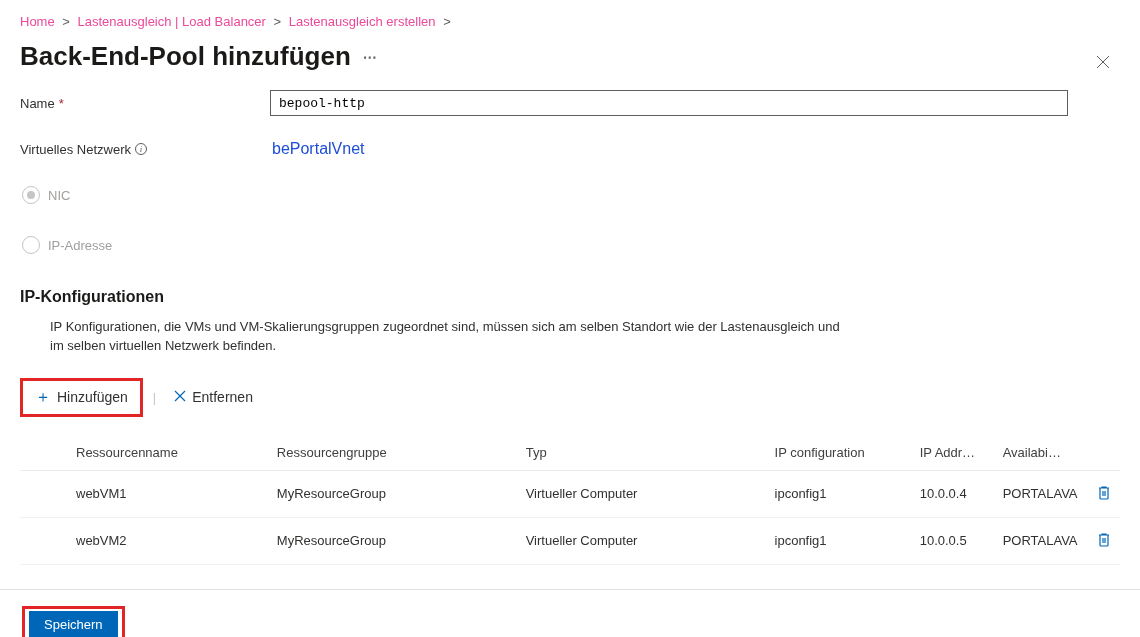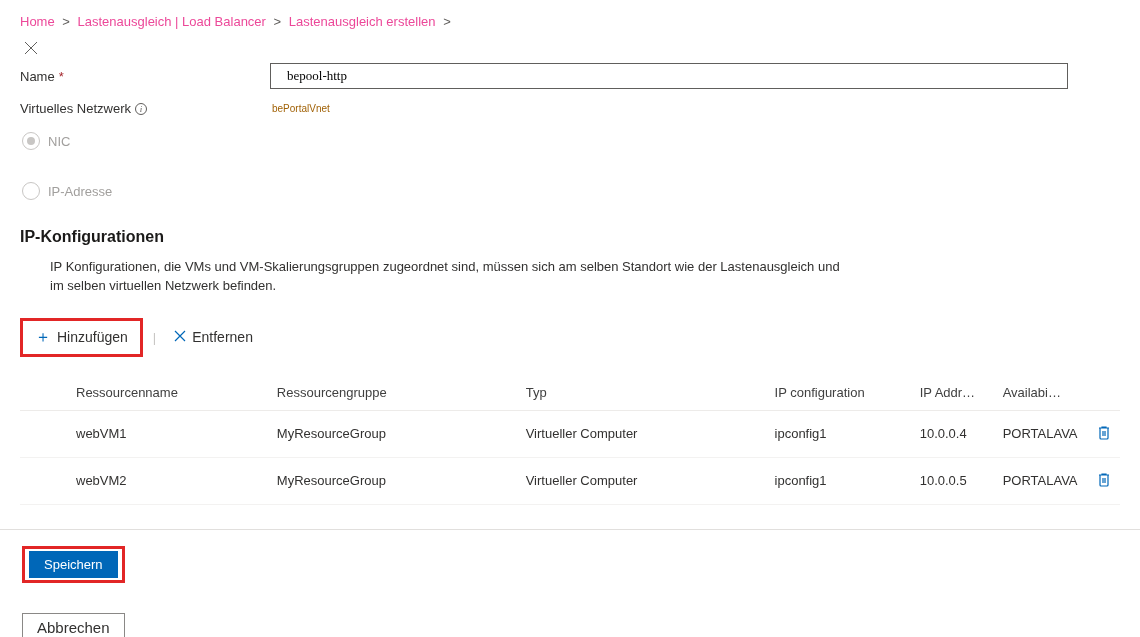--- a/index.html
+++ b/index.html
@@ -12,34 +12,34 @@
     width: 1140px;
   }
   .content { padding: 10px 20px 0 20px; }
   .breadcrumb { font-size: 13px; padding: 4px 0 8px 0; }
   .breadcrumb a { color: #ec4899; text-decoration: none; cursor: pointer; }
   .breadcrumb .sep { color: #605e5c; padding: 0 4px; }
   .title-row { display: flex; align-items: center; justify-content: space-between; padding-right: 6px; }
   .title { font-size: 26px; font-weight: 600; color: #1b1a19; margin: 4px 0 18px 0; display: flex; align-items: center; gap: 12px; }
   .title .more-dots { font-size: 14px; color: #605e5c; letter-spacing: 2px; }
   .close-x { font-size: 16px; color: #605e5c; cursor: pointer; padding: 4px; }
-  .form-row { display: flex; align-items: center; margin-bottom: 12px; }
+  .form-row { display: flex; align-items: center; margin-bottom: 24px; }
   .form-label { width: 250px; font-size: 13px; color: #323130; display: flex; align-items: center; gap: 4px; }
   .req { color: #a4262c; }
   .info-icon {
     display: inline-flex; width: 12px; height: 12px; border: 1px solid #605e5c;
     border-radius: 50%; align-items: center; justify-content: center;
     font-size: 9px; color: #605e5c; font-style: italic; font-family: Georgia, serif;
   }
   .text-input {
-    width: 798px; height: 26px; padding: 2px 16px;
+    width: 798px; height: 26px; padding: 2px 8px;
     border: 1px solid #605e5c; font-size: 13px;
-    font-family: Liberation Serif, serif;
-  }
-  .static-val { font-size: 10px; color: #a16207; padding-left: 2px; }
+    font-family: Liberation Mono, monospace;
+  }
+  .static-val { font-size: 16px; color: #1d4ed8; padding-left: 2px; }
   .radio-group { display: flex; flex-direction: column; gap: 32px; padding: 4px 0 10px 2px; }
   .radio-item { display: flex; align-items: center; gap: 8px; color: #a19f9d; }
   .radio-circle {
     width: 18px; height: 18px; border: 1px solid #c8c6c4;
     border-radius: 50%; display: inline-flex; align-items: center; justify-content: center;
   }
   .radio-circle.selected::after {
     content: ""; width: 8px; height: 8px; background: #c8c6c4; border-radius: 50%;
   }
   .section-title { font-size: 16px; font-weight: 600; margin: 18px 0 12px 0; color: #1b1a19; }
@@ -96,20 +96,24 @@
   <div class="breadcrumb">
     <a>Home</a>
     <span class="sep">&gt;</span>
     <a>Lastenausgleich | Load Balancer</a>
     <span class="sep">&gt;</span>
     <a>Lastenausgleich erstellen</a>
     <span class="sep">&gt;</span>
   </div>
 
   <div class="title-row">
+    <h1 class="title">
+      <span>Back-End-Pool hinzufügen</span>
+      <span class="more-dots">⋯</span>
+    </h1>
     <span class="close-x">
       <svg width="14" height="14" viewBox="0 0 14 14">
           <path d="M1 1 L13 13 M13 1 L1 13" stroke="#605e5c" stroke-width="1" fill="none"></path>
         </svg>
     </span>
   </div>
 
   <div class="form-row">
     <div class="form-label">
       <span>Name</span>

